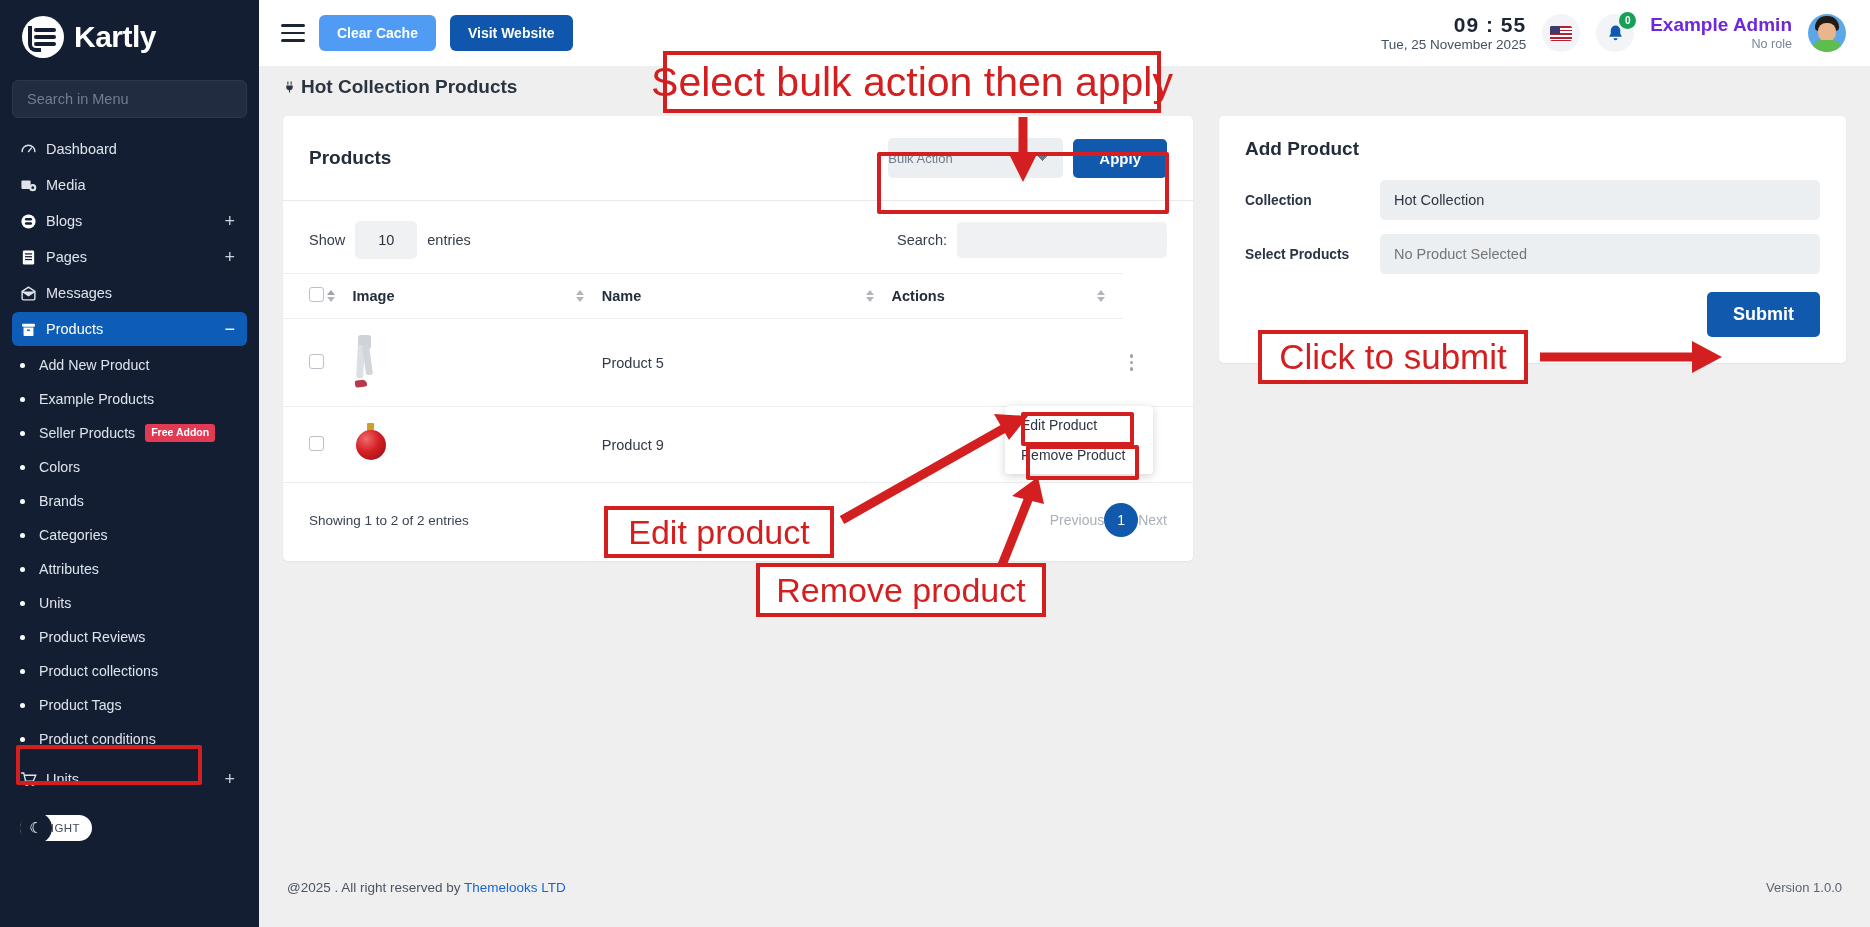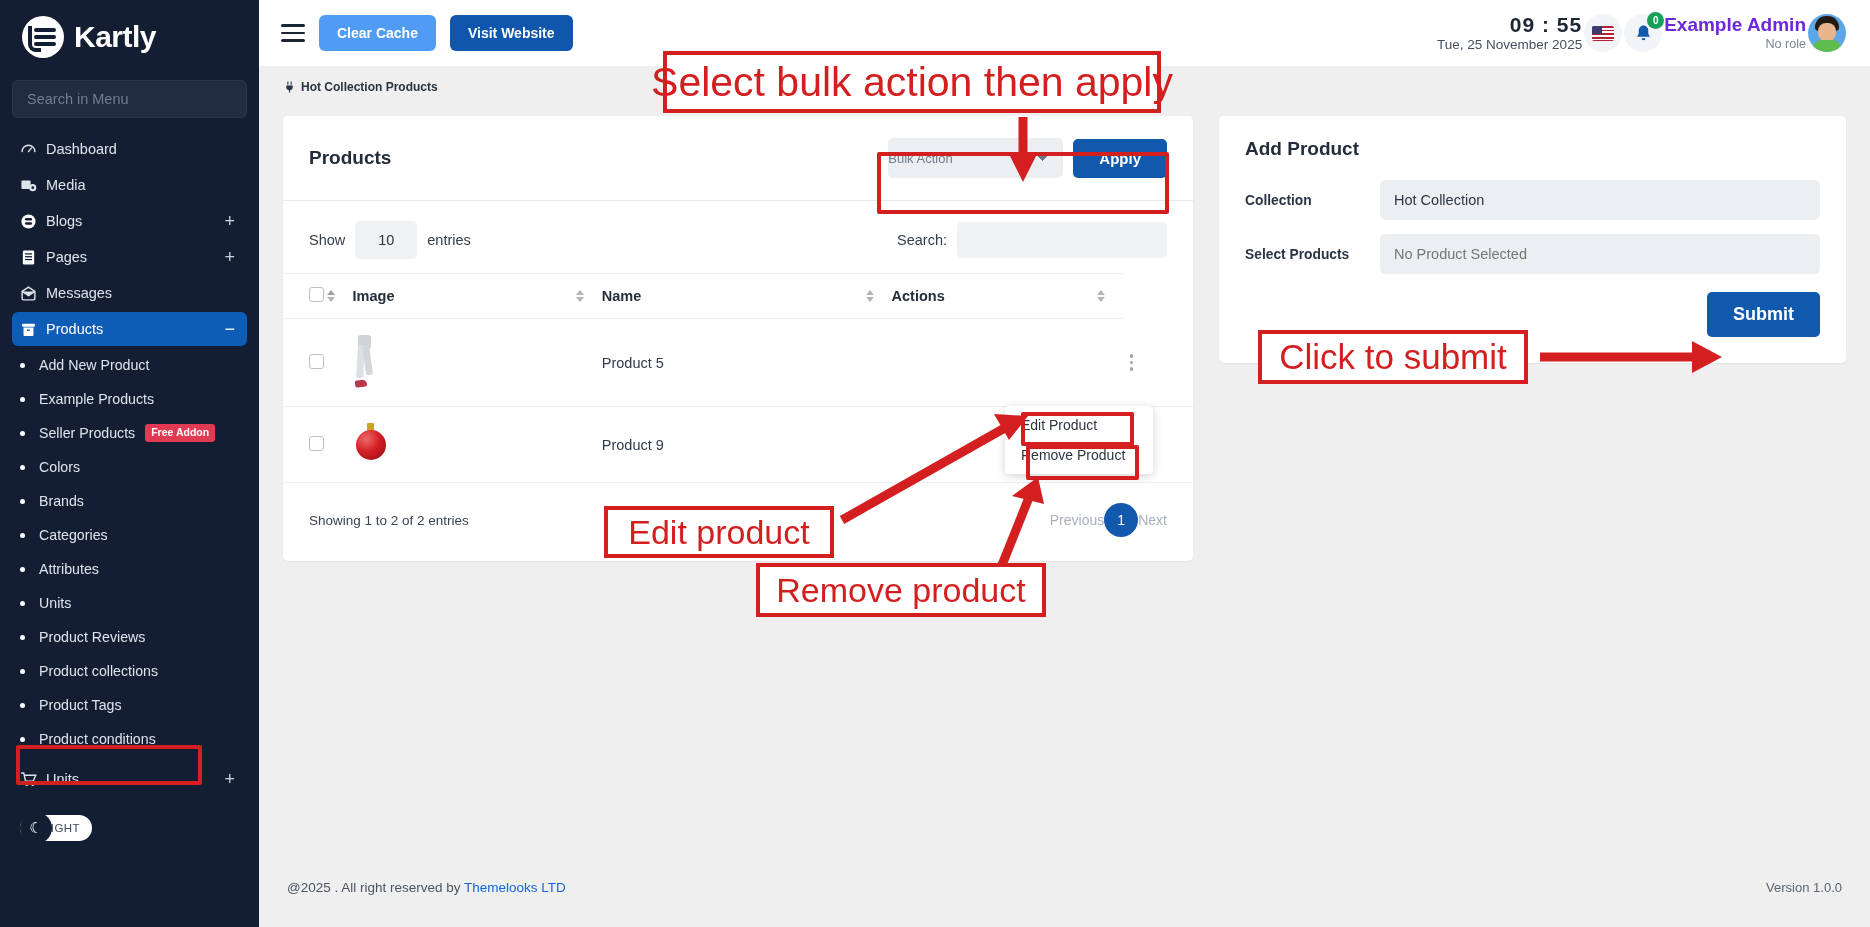--- a/index.html
+++ b/index.html
@@ -90,21 +90,21 @@
     height: 66px; background: #fff; display: flex; align-items: center;
     padding: 0 24px 0 22px; gap: 14px;
   }
   .hamburger { width: 24px; cursor: pointer; }
   .hamburger span { display: block; height: 2.5px; background: #1b2533; margin: 5px 0; border-radius: 2px; }
   .btn { border: 0; border-radius: 6px; color: #fff; font-family: inherit;
     font-weight: 700; font-size: 14px; cursor: pointer; padding: 10px 18px; }
   .btn-light-blue { background: #509cf5; }
   .btn-dark-blue { background: #0f56ac; }
 
-  .topbar-right { margin-left: auto; display: flex; align-items: center; gap: 2px; }
+  .topbar-right { margin-left: auto; display: flex; align-items: center; gap: 16px; }
   .clock { text-align: right; line-height: 1.15; }
   .clock .time { font-size: 21px; font-weight: 700; color: #1b2533; letter-spacing: 1px; }
   .clock .date { font-size: 13.5px; color: #45505f; }
   .circ-btn {
     width: 38px; height: 38px; border-radius: 50%; background: #f2f4f7;
     display: flex; align-items: center; justify-content: center; position: relative; cursor: pointer;
   }
   .flag {
     width: 22px; height: 15px; border-radius: 2px; overflow: hidden;
     background: linear-gradient(#b22234 0 12%, #fff 12% 24%, #b22234 24% 36%, #fff 36% 48%,
@@ -125,21 +125,21 @@
     background: #5ba7e8; position: relative; flex: 0 0 38px;
   }
   .avatar .hair { position:absolute; left:7px; top:2px; width:24px; height:15px;
     background:#241a14; border-radius: 12px 12px 4px 4px; }
   .avatar .face { position:absolute; left:10px; top:9px; width:18px; height:19px;
     background:#e8b58c; border-radius: 9px 9px 10px 10px; }
   .avatar .body { position:absolute; left:4px; bottom:0; width:30px; height:12px;
     background:#5fbd4e; border-radius: 10px 10px 0 0; }
 
   .crumbbar { height: 42px; background: #efefef; display: flex; align-items: center; padding: 0 24px; }
-  .crumb-title { font-size: 12px; font-weight: 700; color: #2b3442; display: flex; align-items: center; gap: 5px; }
+  .crumb-title { font-size: 19px; font-weight: 700; color: #2b3442; display: flex; align-items: center; gap: 5px; }
 
   .content { padding: 8px 24px 0 24px; display: flex; gap: 26px; align-items: flex-start; }
 
   .card { background: #fff; border-radius: 5px; box-shadow: 0 1px 2px rgba(0,0,0,.05); }
   .card-left { width: 910px; flex: 0 0 910px; }
   .card-right { flex: 1 1 auto; }
 
   .card-head {
     display: flex; align-items: center; justify-content: space-between;
     padding: 22px 26px; border-bottom: 1px solid #e9e9e9;

